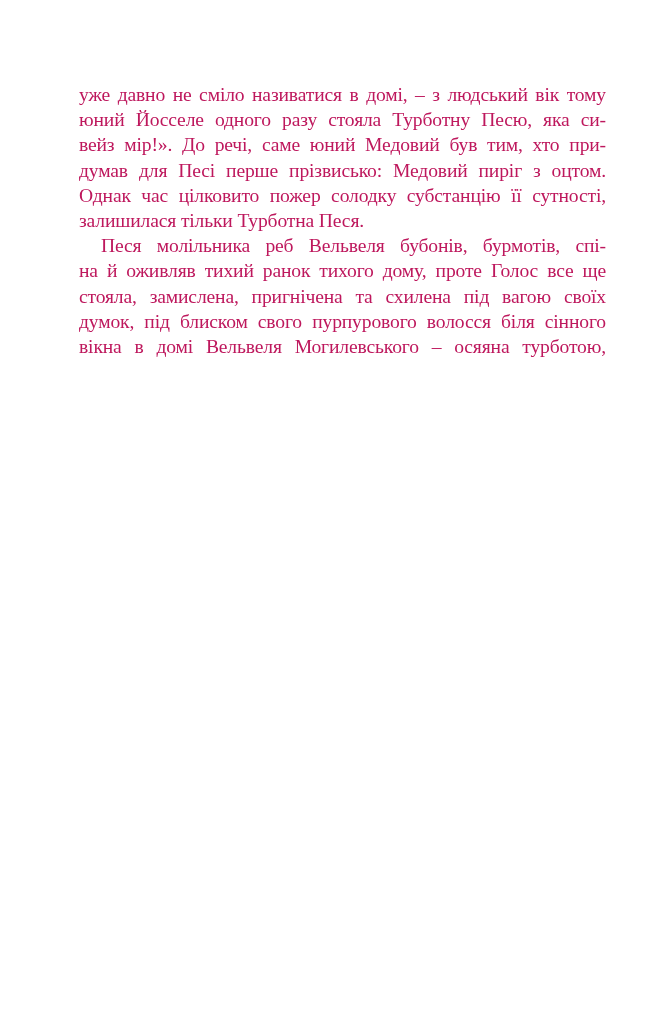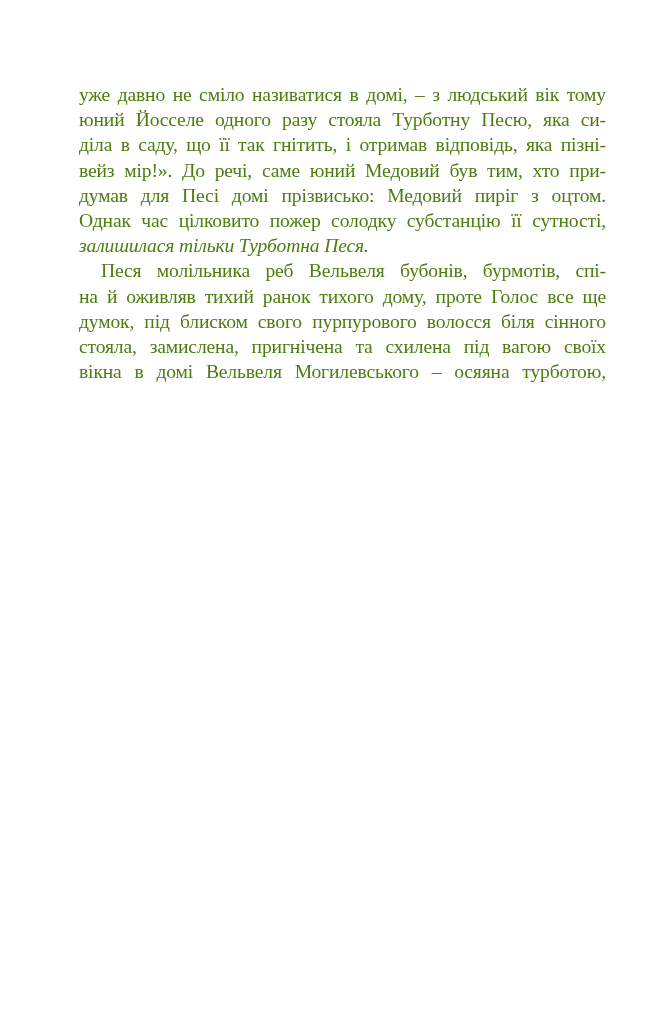--- a/index.html
+++ b/index.html
@@ -14,51 +14,49 @@
       overflow: hidden;
     }
     .page {
       position: absolute;
       left: 79px;
       top: 82px;
       width: 527px;
       font-family: "Liberation Serif", "DejaVu Serif", serif;
       font-size: 19.6px;
       line-height: 25.2px;
-      color: #4d7c0f;
+      color: #be185d;
       letter-spacing: -0.15px;
     }
     .line {
       display: block;
       white-space: nowrap;
       text-align: justify;
       text-align-last: justify;
       height: 25.2px;
     }
     .line.last {
       text-align-last: left;
-      font-style: italic;
     }
     .line.indent {
       padding-left: 22px;
     }
   </style>
 </head>
 <body>
 
 <div class="page">
   <div>
     <span class="line">уже давно не сміло називатися в домі, – з людський вік тому</span>
     <span class="line">юний Йосселе одного разу стояла Турботну Песю, яка си-</span>
-    <span class="line">діла в саду, що її так гнітить, і отримав відповідь, яка пізні-</span>
     <span class="line">вейз мір!». До речі, саме юний Медовий був тим, хто при-</span>
-    <span class="line">думав для Песі домі прізвисько: Медовий пиріг з оцтом.</span>
+    <span class="line">думав для Песі перше прізвисько: Медовий пиріг з оцтом.</span>
     <span class="line">Однак час цілковито пожер солодку субстанцію її сутності,</span>
     <span class="line last">залишилася тільки Турботна Песя.</span>
   </div>
   <div>
     <span class="line indent">Песя молільника реб Вельвеля бубонів, бурмотів, спі-</span>
     <span class="line">на й оживляв тихий ранок тихого дому, проте Голос все ще</span>
+    <span class="line">стояла, замислена, пригнічена та схилена під вагою своїх</span>
     <span class="line">думок, під блиском свого пурпурового волосся біля сінного</span>
-    <span class="line">стояла, замислена, пригнічена та схилена під вагою своїх</span>
     <span class="line">вікна в домі Вельвеля Могилевського – осяяна турботою,</span>
   </div>
 </div>
 
 </body></html>

